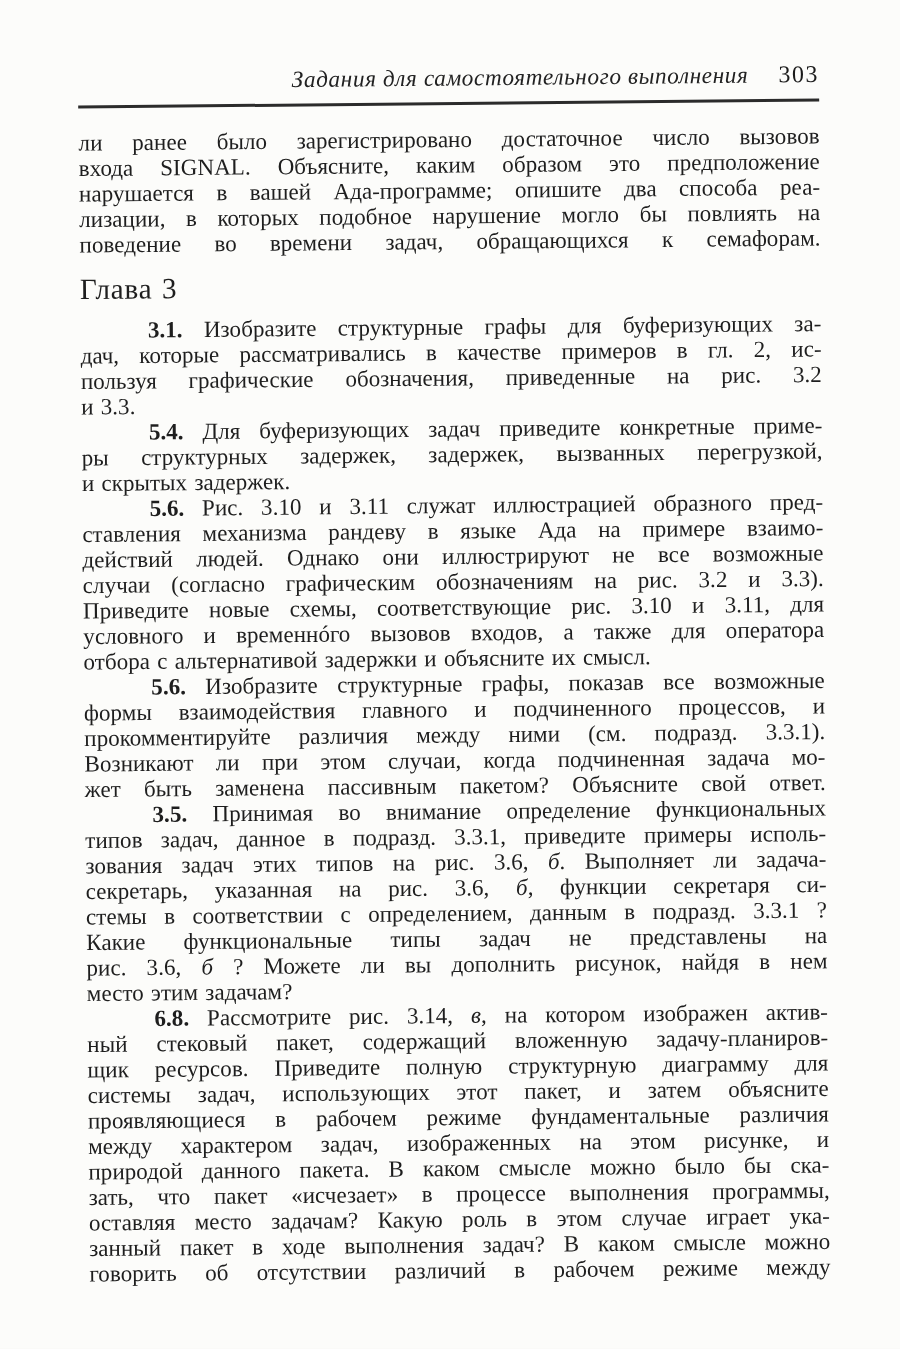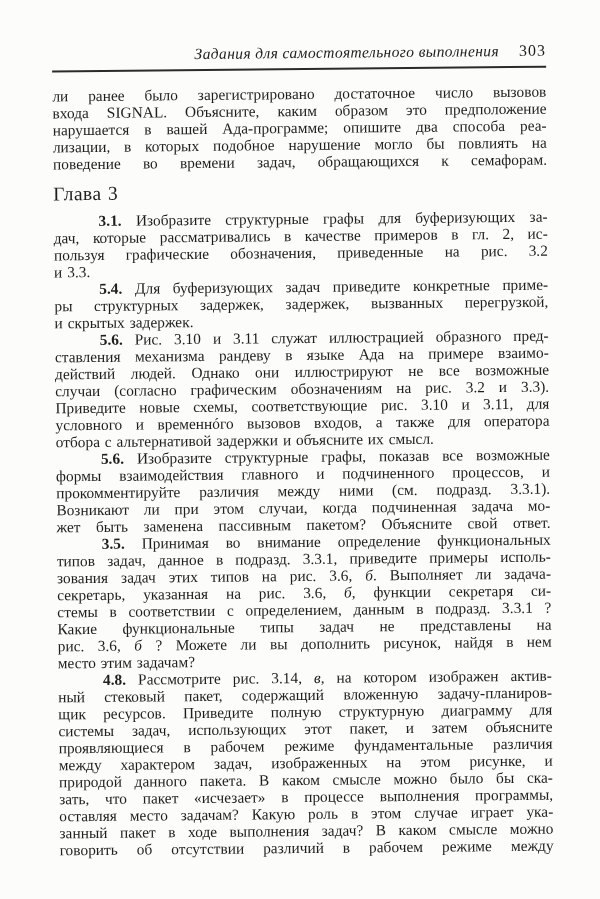--- a/index.html
+++ b/index.html
@@ -124,21 +124,21 @@
           <div class="line jl indent"><b class="lead">3.5.</b> Принимая во внимание определение функциональных</div>
           <div class="line jl">типов задач, данное в подразд. 3.3.1, приведите примеры исполь-</div>
           <div class="line jl">зования задач этих типов на рис. 3.6, <i>б</i>. Выполняет ли задача-</div>
           <div class="line jl">секретарь, указанная на рис. 3.6, <i>б</i>, функции секретаря си-</div>
           <div class="line jl">стемы в соответствии с определением, данным в подразд. 3.3.1 ?</div>
           <div class="line jl">Какие функциональные типы задач не представлены на</div>
           <div class="line jl">рис. 3.6, <i>б</i> ? Можете ли вы дополнить рисунок, найдя в нем</div>
           <div class="line">место этим задачам?</div>
         </div>
       <div class="para">
-          <div class="line jl indent"><b class="lead">4.8.</b> Рассмотрите рис. 3.14, <i>в</i>, на котором изображен актив-</div>
+          <div class="line jl indent"><b class="lead">6.8.</b> Рассмотрите рис. 3.14, <i>в</i>, на котором изображен актив-</div>
           <div class="line jl">ный стековый пакет, содержащий вложенную задачу-планиров-</div>
           <div class="line jl">щик ресурсов. Приведите полную структурную диаграмму для</div>
           <div class="line jl">системы задач, использующих этот пакет, и затем объясните</div>
           <div class="line jl">проявляющиеся в рабочем режиме фундаментальные различия</div>
           <div class="line jl">между характером задач, изображенных на этом рисунке, и</div>
           <div class="line jl">природой данного пакета. В каком смысле можно было бы ска-</div>
           <div class="line jl">зать, что пакет «исчезает» в процессе выполнения программы,</div>
           <div class="line jl">оставляя место задачам? Какую роль в этом случае играет ука-</div>
           <div class="line jl">занный пакет в ходе выполнения задач? В каком смысле можно</div>
           <div class="line jl">говорить об отсутствии различий в рабочем режиме между</div>

